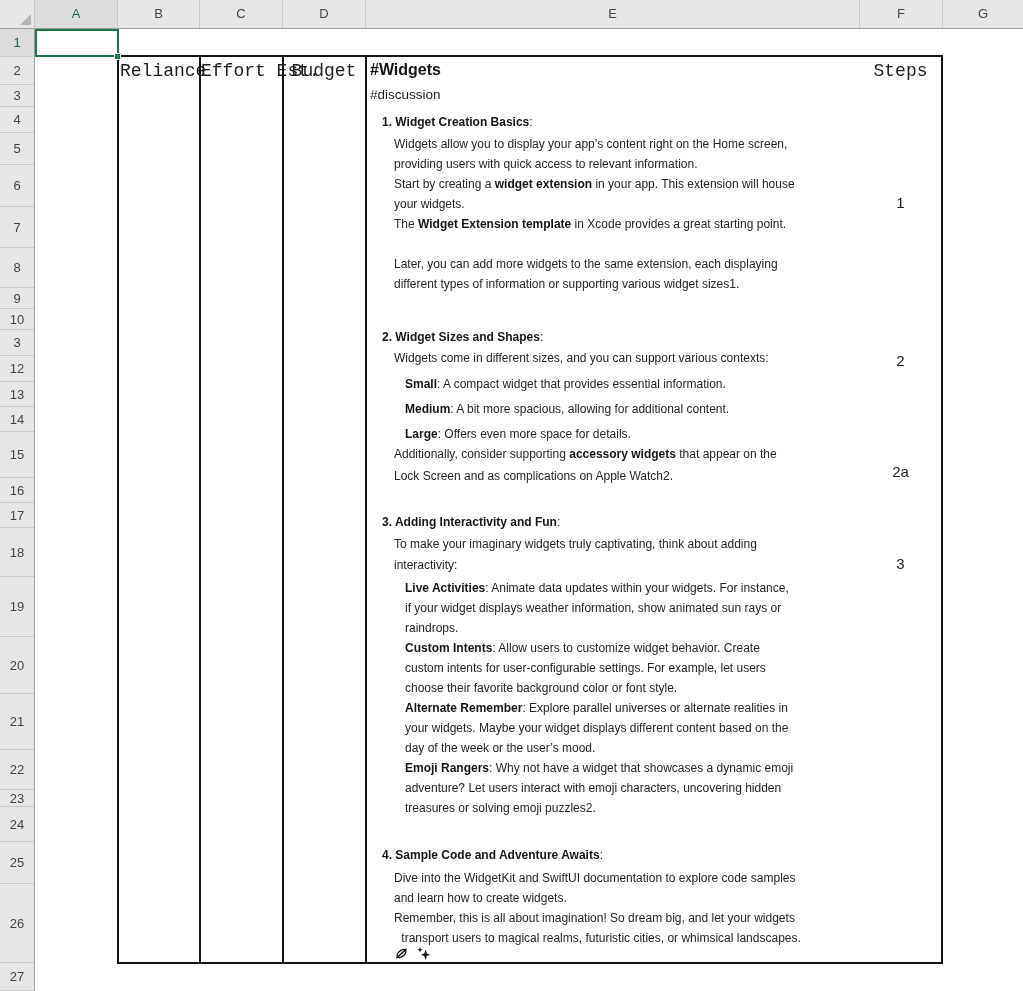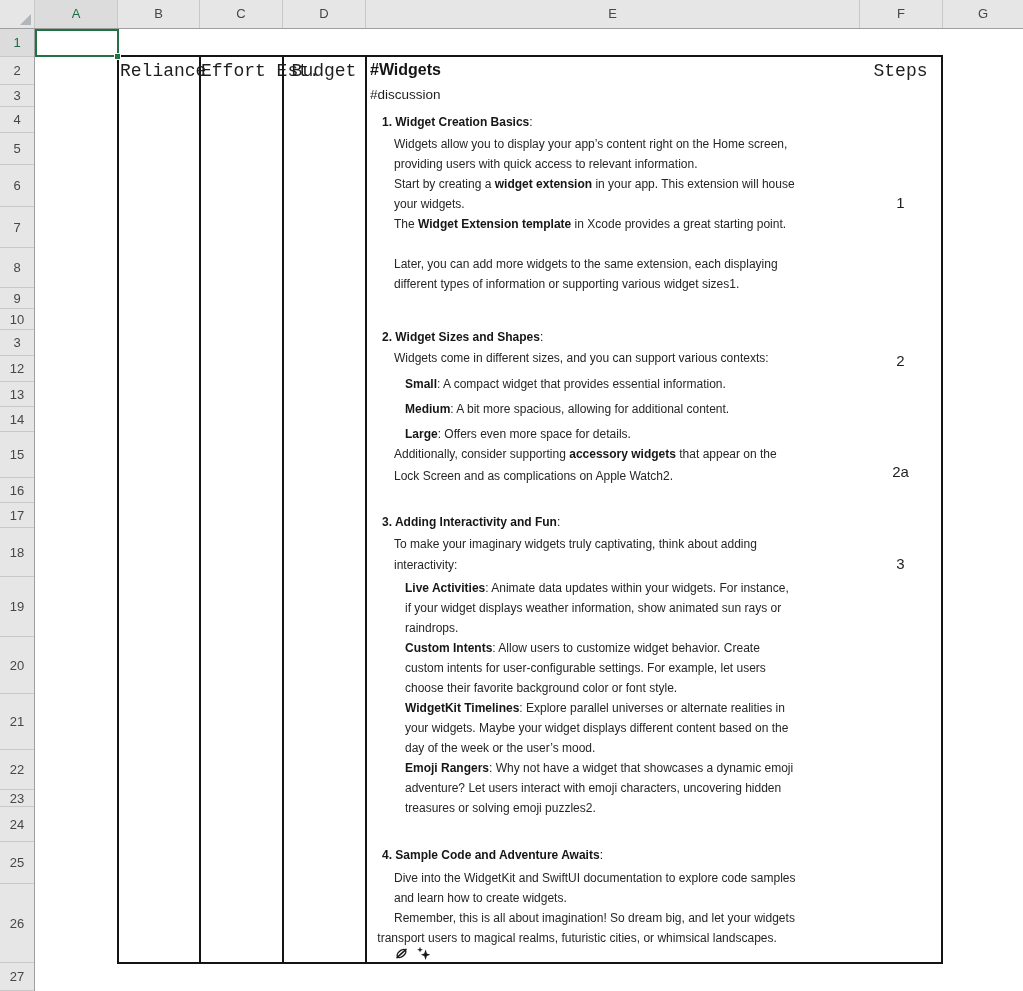--- a/index.html
+++ b/index.html
@@ -134,31 +134,31 @@
   <div class="ln" style="left:394px;top:466px">Lock Screen and as complications on Apple Watch2.</div>
   <div class="ln t-h" style="left:382px;top:512px"><span class="b">3. Adding Interactivity and Fun</span>:</div>
   <div class="ln" style="left:394px;top:534px">To make your imaginary widgets truly captivating, think about adding</div>
   <div class="ln" style="left:394px;top:555px">interactivity:</div>
   <div class="ln" style="left:405px;top:578px"><span class="b">Live Activities</span>: Animate data updates within your widgets. For instance,</div>
   <div class="ln" style="left:405px;top:598px">if your widget displays weather information, show animated sun rays or</div>
   <div class="ln" style="left:405px;top:618px">raindrops.</div>
   <div class="ln" style="left:405px;top:638px"><span class="b">Custom Intents</span>: Allow users to customize widget behavior. Create</div>
   <div class="ln" style="left:405px;top:658px">custom intents for user-configurable settings. For example, let users</div>
   <div class="ln" style="left:405px;top:678px">choose their favorite background color or font style.</div>
-  <div class="ln" style="left:405px;top:698px"><span class="b">WidgetKit Timelines</span>: Explore parallel universes or alternate realities in</div>
+  <div class="ln" style="left:405px;top:698px"><span class="b">Alternate Remember</span>: Explore parallel universes or alternate realities in</div>
   <div class="ln" style="left:405px;top:718px">your widgets. Maybe your widget displays different content based on the</div>
   <div class="ln" style="left:405px;top:738px">day of the week or the user’s mood.</div>
   <div class="ln" style="left:405px;top:758px"><span class="b">Emoji Rangers</span>: Why not have a widget that showcases a dynamic emoji</div>
   <div class="ln" style="left:405px;top:778px">adventure? Let users interact with emoji characters, uncovering hidden</div>
   <div class="ln" style="left:405px;top:798px">treasures or solving emoji puzzles2.</div>
   <div class="ln t-h" style="left:382px;top:845px"><span class="b">4. Sample Code and Adventure Awaits</span>:</div>
   <div class="ln" style="left:394px;top:868px">Dive into the WidgetKit and SwiftUI documentation to explore code samples</div>
   <div class="ln" style="left:394px;top:888px">and learn how to create widgets.</div>
   <div class="ln" style="left:394px;top:908px">Remember, this is all about imagination! So dream big, and let your widgets</div>
-  <div class="ln" style="left:374px;top:928px"> transport users to magical realms, futuristic cities, or whimsical landscapes.</div>
+  <div class="ln" style="left:398px;top:928px"> transport users to magical realms, futuristic cities, or whimsical landscapes.</div>
 
   <div class="icons">
     <span>
       <svg width="15" height="15" viewBox="0 0 16 16">
         <g stroke="#1a1a1a" stroke-width="1.6" fill="none" stroke-linecap="round">
           <ellipse cx="8" cy="8" rx="5.4" ry="3.1" transform="rotate(-40 8 8)"></ellipse>
           <line x1="3.2" y1="12.4" x2="12.8" y2="3.6"></line>
         </g>
       </svg>
     </span>

